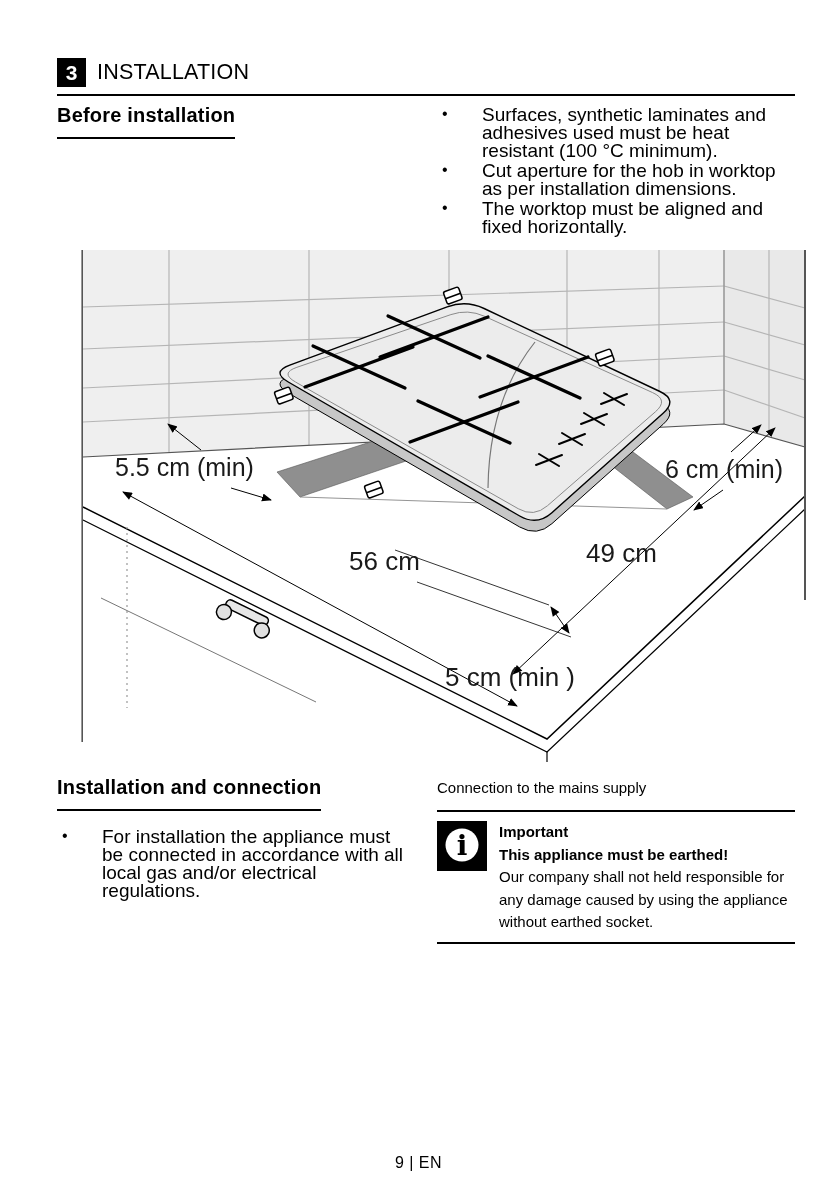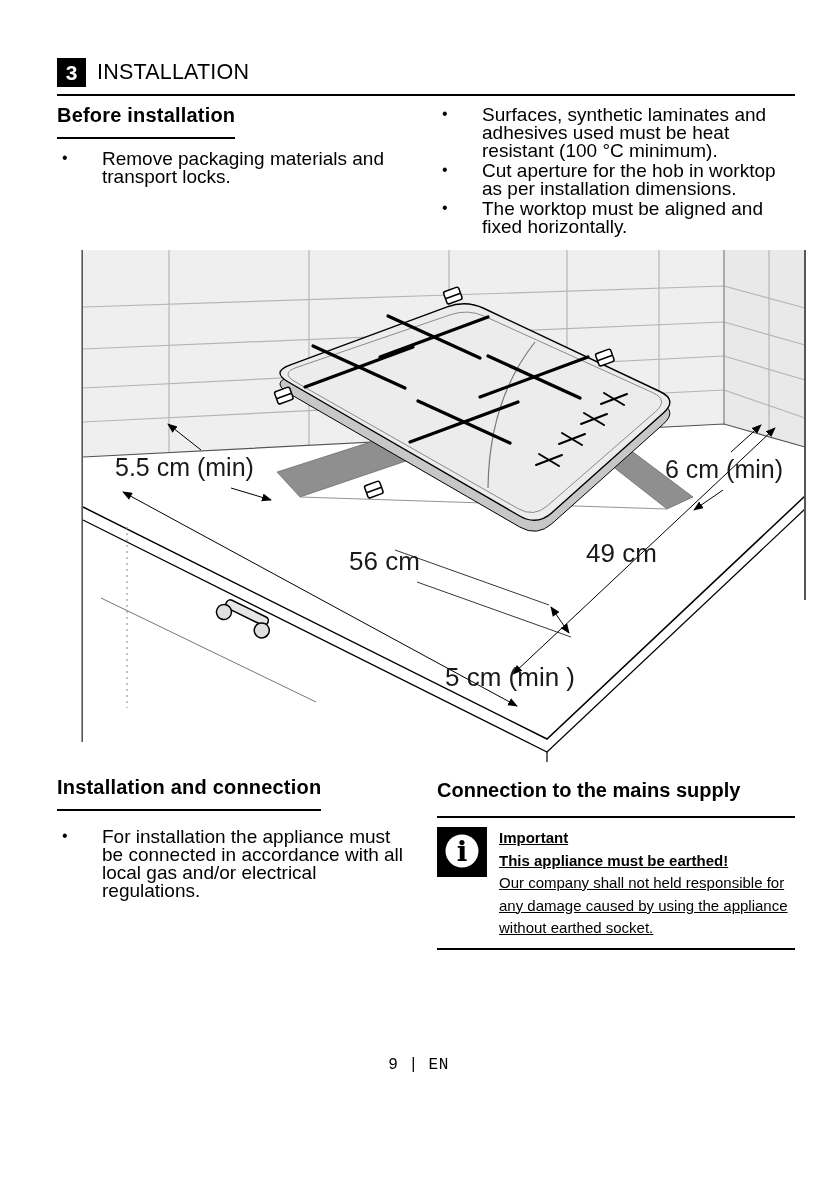--- a/index.html
+++ b/index.html
@@ -27,49 +27,46 @@
   ul.bullets li{position:relative;padding-left:45px;margin:0 0 2px 0;}
   ul.bullets li::before{content:"\2022";position:absolute;left:5px;top:-1px;font-size:16px;}
   .col-right ul.bullets{margin-top:2px;}
 
   .figure-wrap{margin-top:12px;width:726px;height:512px;padding-left:24px;}
   .figure-wrap svg{display:block;}
   .fig-label{font-family:"Liberation Sans",sans-serif;fill:#1a1a1a;}
 
   .cols2{margin-top:14px;}
   .cols2 ul.bullets{margin-top:11px;}
-  .mains-head{font-size:20px;font-weight:bold;margin:3px 0 0 0;}
+  .mains-head{font-size:15px;font-weight:normal;margin:3px 0 0 0;}
   .rule{border-top:2.5px solid #000;margin-top:14px;}
   .important{display:flex;gap:12px;margin-top:9px;align-items:flex-start;}
   .imp-icon{flex:none;}
-  .imp-text{font-size:15px;line-height:22.5px;text-decoration:underline;}
+  .imp-text{font-size:15px;line-height:22.5px;}
   .imp-title,.imp-strong{font-weight:bold;margin:0;}
   .imp-body{margin:0;}
   .rule-bottom{border-top:2.5px solid #000;margin-top:8px;}
 
-  .footer{position:absolute;left:0;right:0;top:1056px;text-align:center;
-    font-size:16px;letter-spacing:.5px;font-family:Liberation Mono, monospace;}
+  .footer{position:absolute;left:0;right:0;top:1154px;text-align:center;
+    font-size:16px;letter-spacing:.5px;}
 </style>
 </head>
 <body>
 
 <div class="page">
 
   <div class="doc-header">
     <div class="num-box">3</div>
     <h1 class="doc-title">INSTALLATION</h1>
   </div>
   <div class="header-rule"></div>
 
   <div class="cols">
     <div class="col-left">
       <h2 class="section">Before installation</h2>
-      <ul class="bullets">
-        <li>Remove packaging materials and transport locks.</li>
-      </ul>
     </div>
     <div class="col-right">
       <ul class="bullets">
         <li>Surfaces, synthetic laminates and adhesives used must be heat resistant (100 °C minimum).</li>
         <li>Cut aperture for the hob in worktop as per installation dimensions.</li>
         <li>The worktop must be aligned and fixed horizontally.</li>
       </ul>
     </div>
   </div>
 

